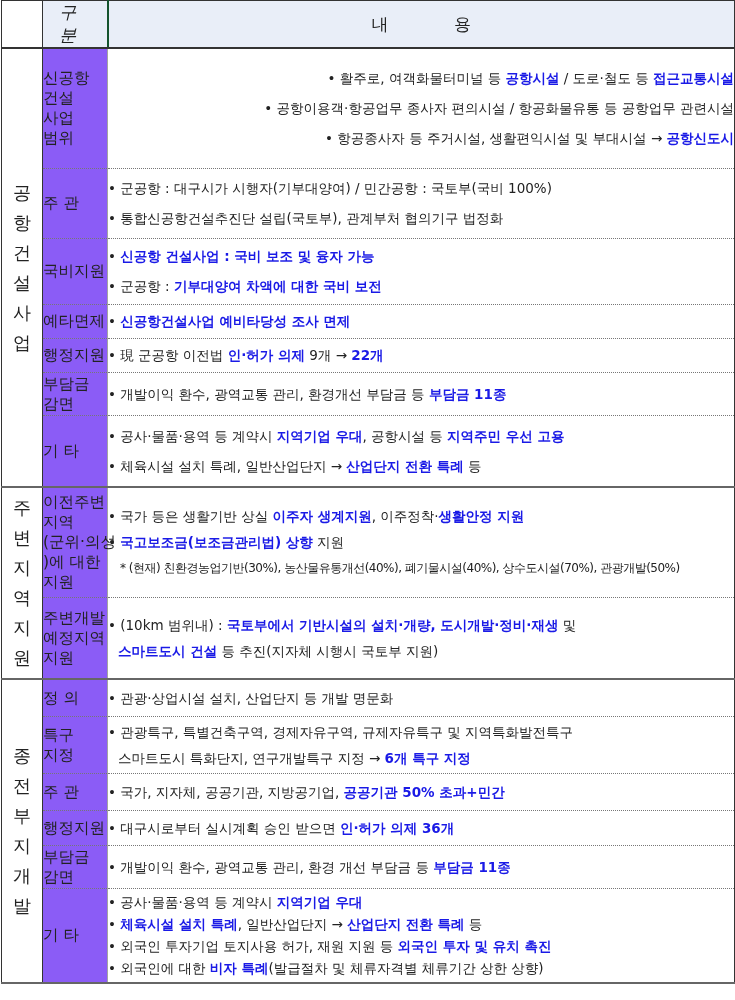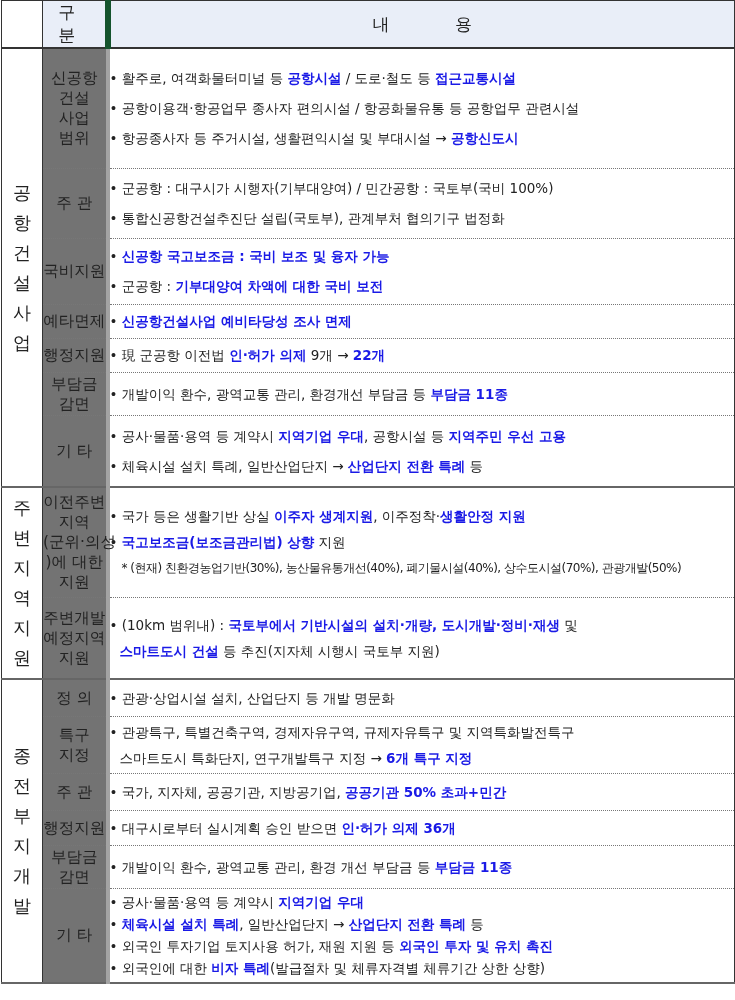--- a/index.html
+++ b/index.html
@@ -4,25 +4,25 @@
 <style>
   html, body { margin: 0; padding: 0; background: #ffffff; }
   body { width: 735px; height: 1000px; overflow: hidden; font-family: "DejaVu Sans", sans-serif; color: #222; }
   table.doc { border-collapse: collapse; width: 733px; margin: 0 0 0 1px; table-layout: fixed; }
   table.doc td { padding: 0; vertical-align: middle; }
   col.c1 { width: 41px; }
   col.c2 { width: 65px; }
   col.c3 { width: 627px; }
   .hdr td { background: #e9eef8; height: 35px; border-top: 1px solid #333; border-bottom: 2px solid #333; text-align: center; font-size: 17px; }
   .hdr td.blank { background: #fff; border-top: 1px solid #333; border-left: 1px solid #333; border-right: 1px solid #333; }
-  .hdr td.h2 { border-right: 6px solid #14532d; letter-spacing: 14px; }
+  .hdr td.h2 { border-right: 2px solid #14532d; letter-spacing: 14px; font-style: italic; }
   .hdr td.h3 { border-right: 1px solid #333; word-spacing: 60px; }
   td.group { border-left: 1px solid #333; border-right: 1px solid #333; text-align: center; font-size: 18px; line-height: 30px; border-bottom: 2px solid #666; }
   td.group span { display: block; }
-  td.label { background: #737373; border-right: 4px solid #a3a3a3; text-align: center; font-size: 15.5px; line-height: 20px; color: #222; }
+  td.label { background: #8b5cf6; border-right: 1px solid #a3a3a3; text-align: left; font-size: 15.5px; line-height: 20px; color: #222; }
   td.content { border-right: 1px solid #333; padding-left: 10px; font-size: 13.5px; }
   tr.sep td.label, tr.sep td.content { border-top: 1px dotted #777; }
   tr.grp-end td.label, tr.grp-end td.content { border-bottom: 2px solid #666; }
   .line { display: block; white-space: nowrap; }
   .b { color: #1a1ae6; font-weight: bold; }
   .note { font-size: 12px; letter-spacing: -0.5px; padding-left: 12px; }
   .ind { padding-left: 10px; }
   tr.last td { border-bottom: 1px solid #333; }
 </style>
 </head>
@@ -50,41 +50,41 @@
           <span>설</span>
           <span>사</span>
           <span>업</span>
         </td>
         <td class="label">
           <span class="line">신공항</span>
           <span class="line">건설</span>
           <span class="line">사업</span>
           <span class="line">범위</span>
         </td>
-        <td class="content" style="line-height: 30px;">
+        <td class="content" style="line-height: 30px; text-align: right;">
           <span class="line">• <span>활주로, 여객화물터미널 등 </span><span class="b">공항시설</span><span> / 도로·철도 등 </span><span class="b">접근교통시설</span></span>
           <span class="line">• <span>공항이용객·항공업무 종사자 편의시설 / 항공화물유통 등 공항업무 관련시설</span></span>
           <span class="line">• <span>항공종사자 등 주거시설, 생활편익시설 및 부대시설 → </span><span class="b">공항신도시</span></span>
         </td>
       </tr>
       <tr class="sep" style="height: 70px;">
         <td class="label">
           <span class="line">주 관</span>
         </td>
         <td class="content" style="line-height: 30px;">
           <span class="line">• <span>군공항 : 대구시가 시행자(기부대양여) / 민간공항 : 국토부(국비 100%)</span></span>
           <span class="line">• <span>통합신공항건설추진단 설립(국토부), 관계부처 협의기구 법정화</span></span>
         </td>
       </tr>
       <tr class="sep" style="height: 66px;">
         <td class="label">
           <span class="line">국비지원</span>
         </td>
         <td class="content" style="line-height: 30px;">
-          <span class="line">• <span class="b">신공항 국고보조금 : 국비 보조 및 융자 가능</span></span>
+          <span class="line">• <span class="b">신공항 건설사업 : 국비 보조 및 융자 가능</span></span>
           <span class="line">• <span>군공항 : </span><span class="b">기부대양여 차액에 대한 국비 보전</span></span>
         </td>
       </tr>
       <tr class="sep" style="height: 34px; margin-top: 48px;">
         <td class="label">
           <span class="line">예타면제</span>
         </td>
         <td class="content" style="line-height: 24px;">
           <span class="line">• <span class="b">신공항건설사업 예비타당성 조사 면제</span></span>
         </td>

